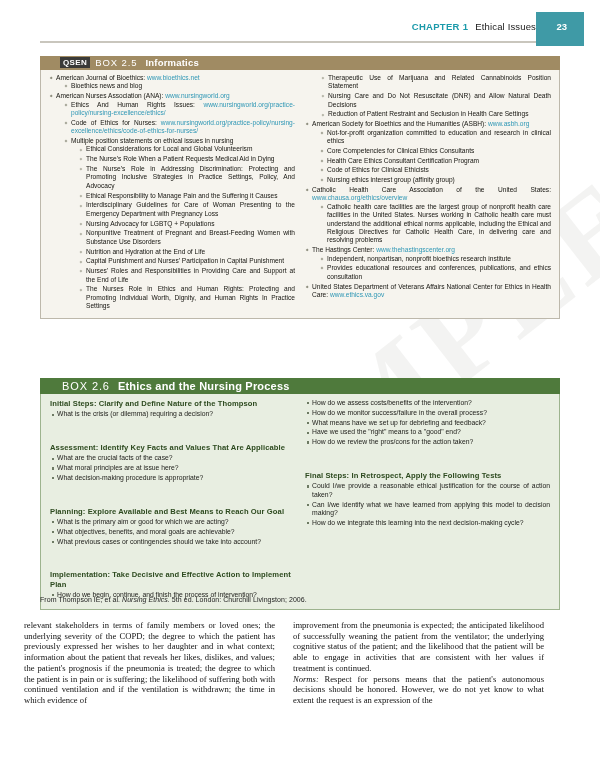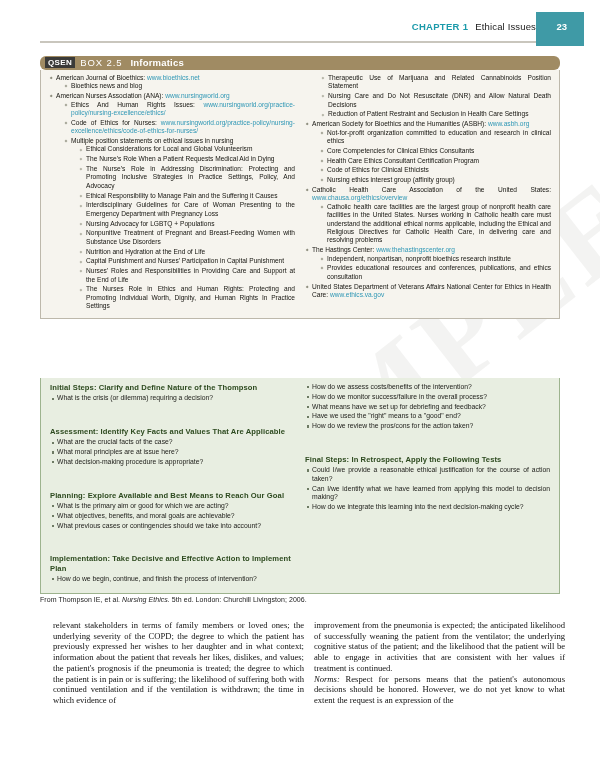--- a/index.html
+++ b/index.html
@@ -69,26 +69,25 @@
   
   .box {
     position: absolute;
     left: 40px;
     width: 520px;
     box-sizing: border-box;
   }
   .box-head {
     height: 14px;
     line-height: 14px;
-    padding-left: 5px;
+    padding-left: 20px;
     color: #ffffff;
     font-size: 9px;
     letter-spacing: 0.2px;
     white-space: nowrap;
-    border-radius: 6px;
   }
   .box-head-tan { background: #a08b63; }
   .box-head-green { background: #4f7a3c; }
 
   .qsen-tag {
     display: inline-block;
     background: #3a3a38;
     color: #ffffff;
     font-weight: bold;
     font-size: 8px;
@@ -220,23 +219,23 @@
     color: #222;
     line-height: 10px;
     letter-spacing: 0.05px;
   }
   .source i { font-style: italic; }
 
   
   .bodytext {
     position: absolute;
     display: flex;
-    left: 53px;
+    left: 24px;
     width: 520px;
-    gap: 10px;
+    gap: 18px;
   }
   .bodycol {
     width: 251px;
     font-family: "Liberation Serif", serif;
     font-size: 8.6px;
     line-height: 10.7px;
     color: #111;
     text-align: justify;
     hyphens: none;
   }
@@ -330,20 +329,23 @@
                   <li><span>Provides educational resources and conferences, publications, and ethics consultation</span></li>
                 </ul></li>
               <li><span>United States Department of Veterans Affairs National Center for Ethics in Health Care: </span><span class="url">www.ethics.va.gov</span></li>
             </ul>
           </div>
       </div>
     </div>
   </div>
 
   <div class="box" id="box26" style="top:378px;">
+    <div class="box-head box-head-green" style="height:16px;line-height:16px;">
+      <span class="box-num" style="margin-left:2px;font-size:11px;">BOX 2.6</span><span class="box-title" style="font-size:11px;">Ethics and the Nursing Process</span>
+    </div>
     <div class="box-body-green">
       <div class="col">
         <div id="b26left">
             <div class="step-head">Initial Steps: Clarify and Define Nature of the Thompson</div>
             <ul class="qlist">
               <li>What is the crisis (or dilemma) requiring a decision?</li>
             </ul>
             <div class="step-head spaced">Assessment: Identify Key Facts and Values That Are Applicable</div>
             <ul class="qlist">
               <li>What are the crucial facts of the case?</li>

